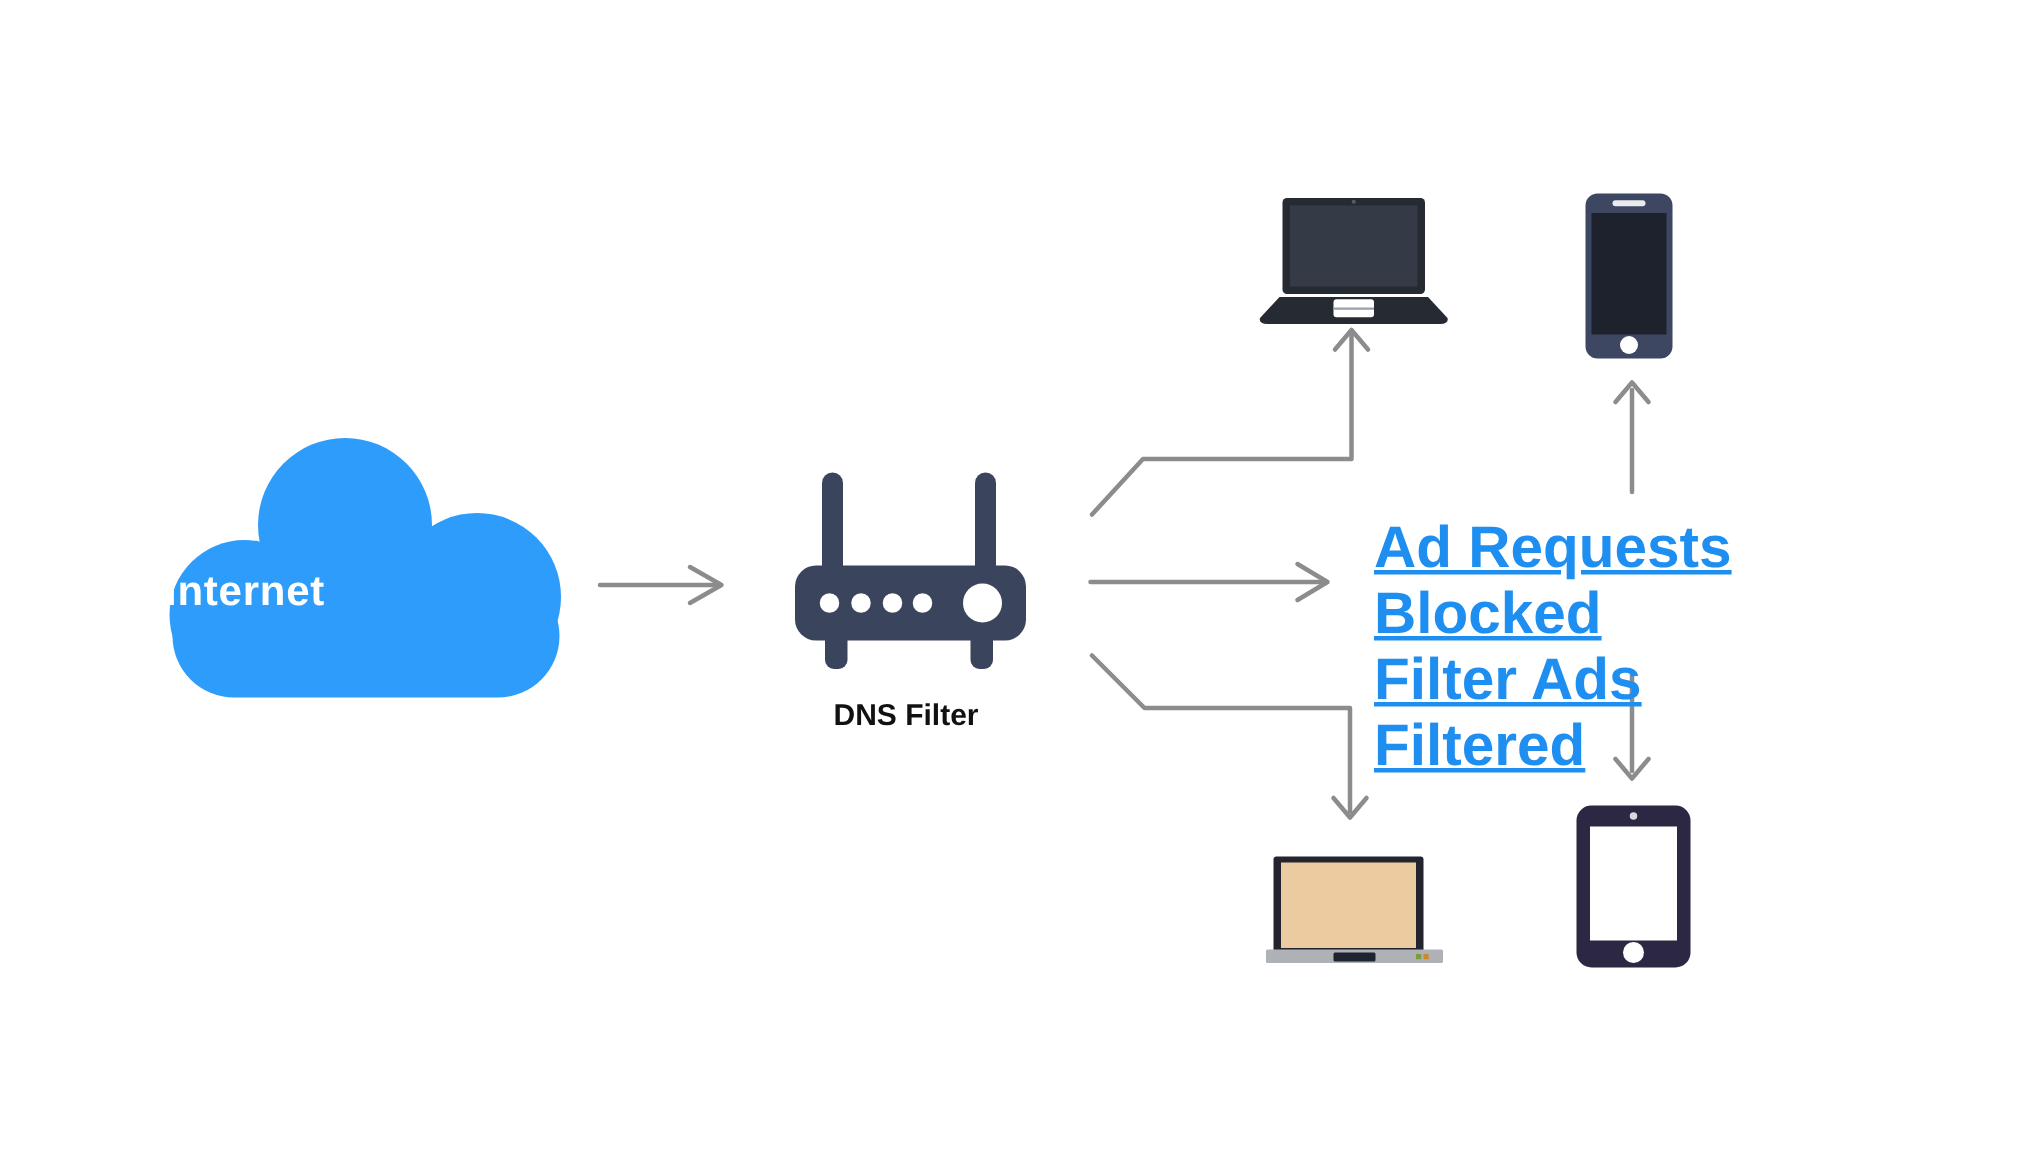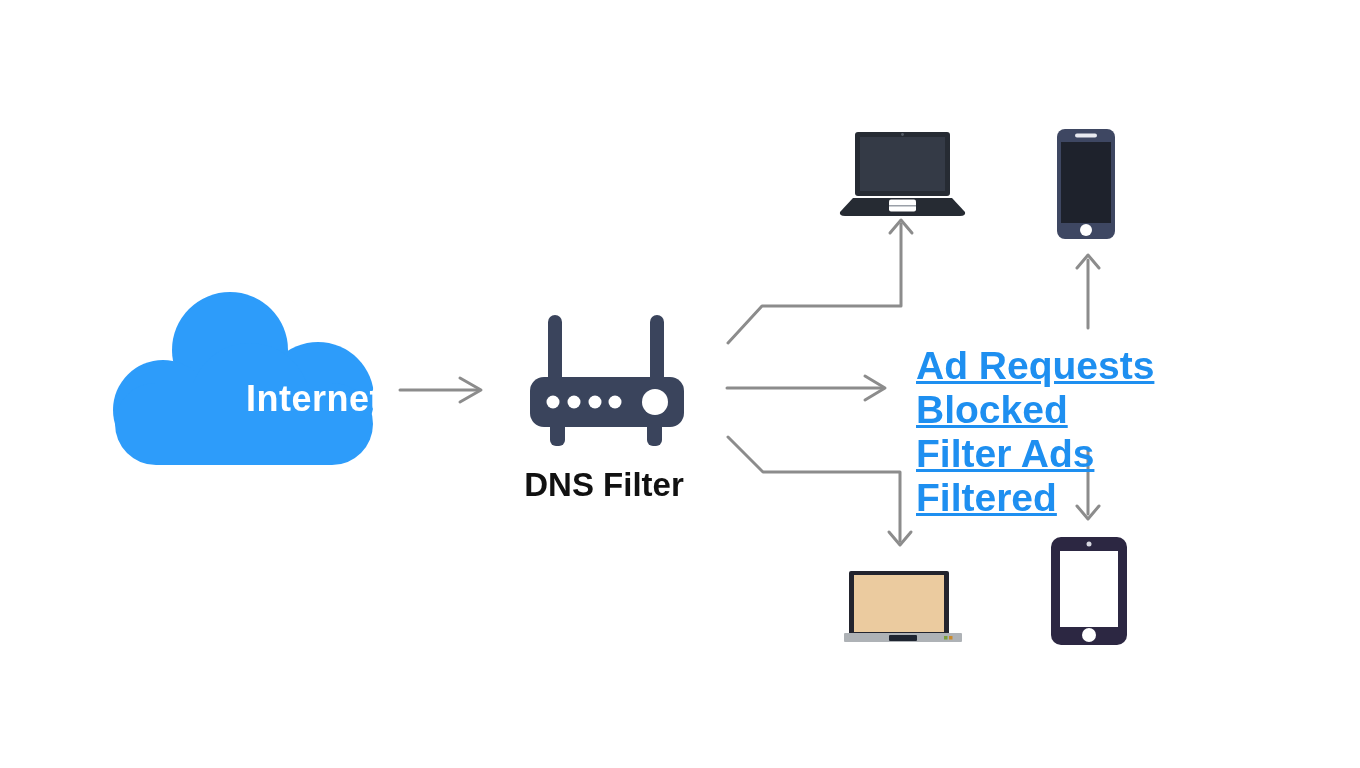--- a/index.html
+++ b/index.html
@@ -31,37 +31,37 @@
     stroke-linecap: round;
     stroke-linejoin: round;
   }
 
   
   .cloud-shape { fill: var(--cloud-blue, #2d9cfa); }
   .cloud-label {
     position: absolute;
     left: 110px; top: 378px;
     width: 272px;
-    text-align: right;
+    text-align: left;
     color: #ffffff;
-    font-size: 36px;
+    font-size: 28px;
     font-weight: bold;
     letter-spacing: 0.5px;
   }
 
   
   .router-body { fill: var(--router-navy, #3a445c); }
   .router-dot  { fill: #ffffff; }
   .router-label {
     position: absolute;
     left: 504px; top: 466px;
     width: 200px;
     text-align: center;
     color: var(--label-black, #111111);
-    font-size: 33px;
+    font-size: 20px;
     font-weight: bold;
   }
 
   
   .result-text {
     position: absolute;
     left: 916px; top: 344px;
     width: 320px;
     text-align: left;
     color: var(--accent-text-blue, #1e8ff0);

